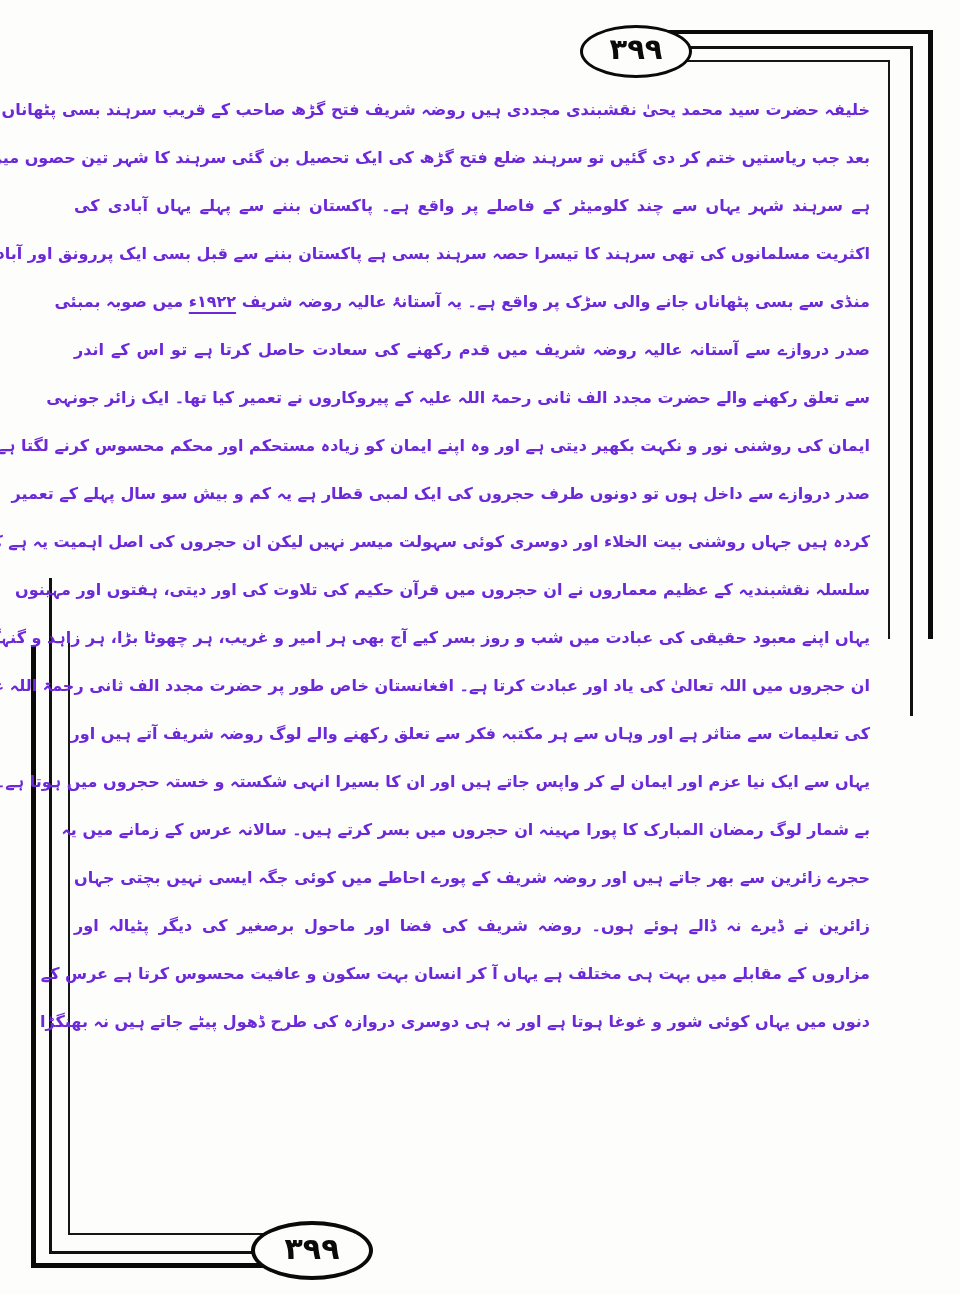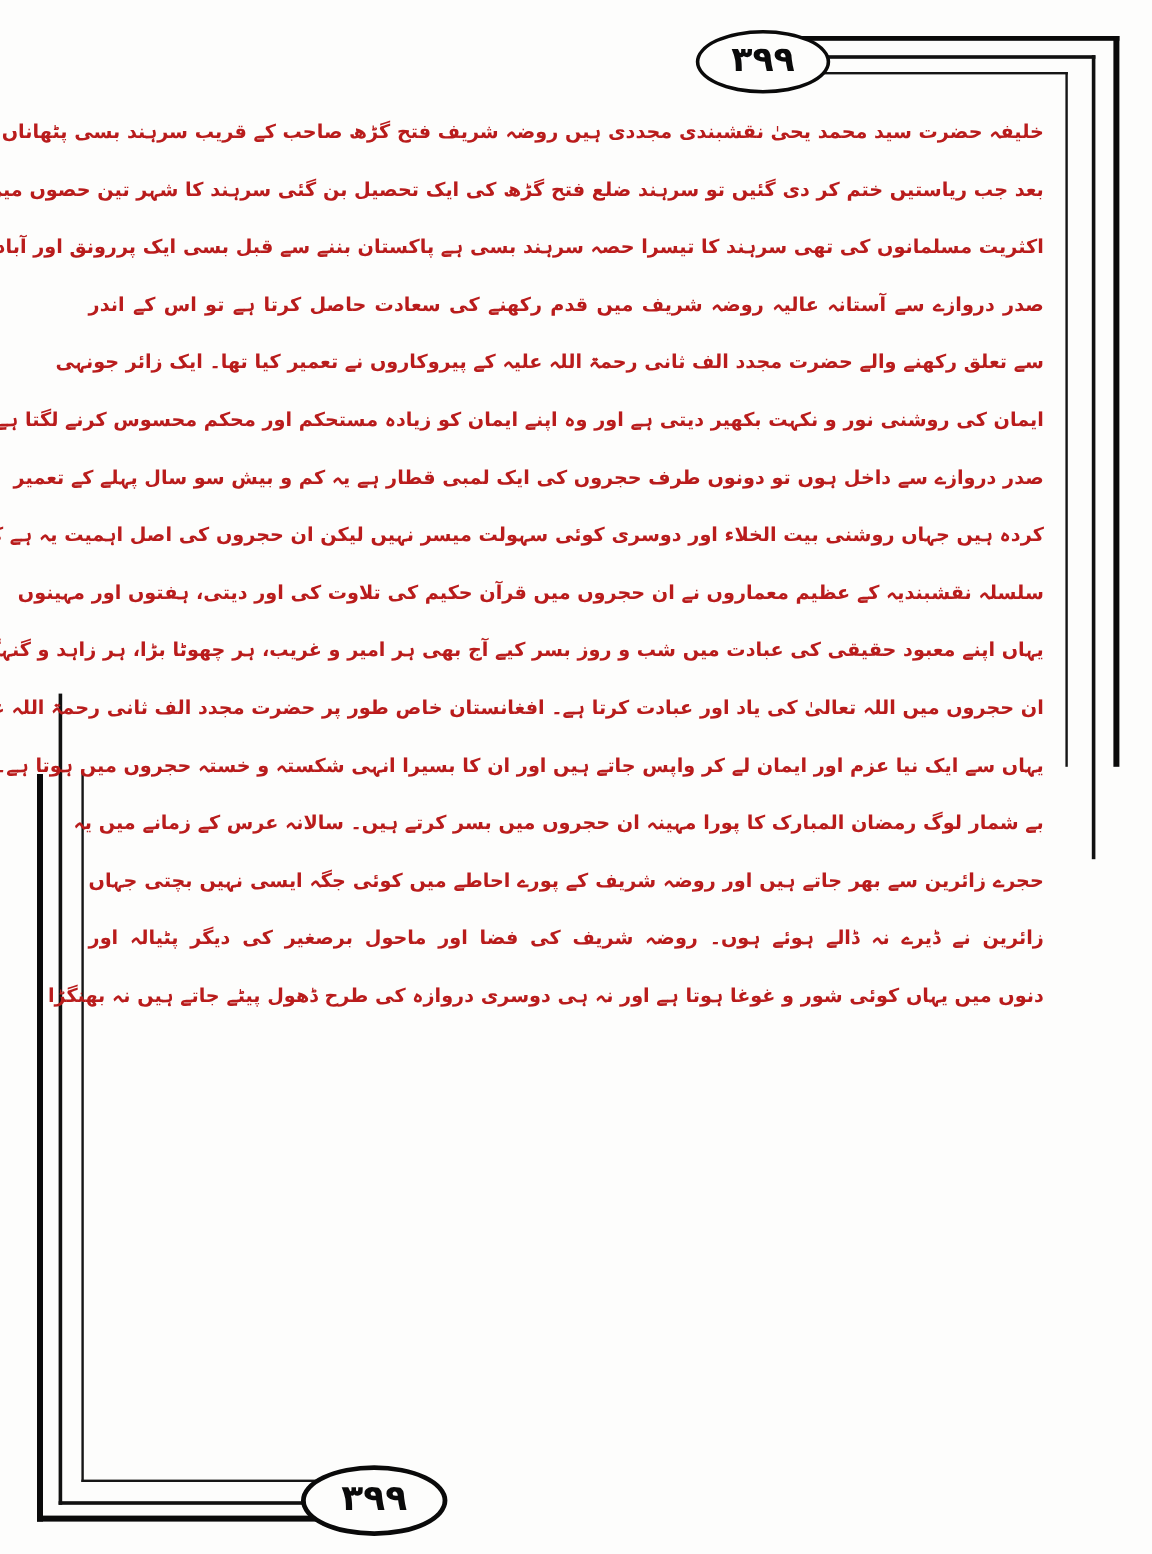--- a/index.html
+++ b/index.html
@@ -53,21 +53,21 @@
     font-size: 30px;
   }
   .page-num span { line-height: 1; transform: translateY(-2px); }
 
   
   .text-block {
     position: absolute;
     left: 74px; top: 86px;
     width: 796px;
     direction: rtl;
-    color: #b91c1c;
+    color: #6d28d9;
   }
   .line {
     height: 48px;
     line-height: 48px;
     font-size: 16px;
     font-weight: bold;
     text-align: justify;
     text-align-last: justify;
     white-space: nowrap;
     overflow: visible;
@@ -94,29 +94,35 @@
   <div class="page-num page-num-top">
     <span>۳۹۹</span>
   </div>
   <div class="page-num page-num-bottom">
     <span>۳۹۹</span>
   </div>
 
   <div class="text-block">
     <div class="line">خلیفہ حضرت سید محمد یحیٰ نقشبندی مجددی ہیں روضہ شریف فتح گڑھ صاحب کے قریب سرہند بسی پٹھاناں</div>
     <div class="line">بعد جب ریاستیں ختم کر دی گئیں تو سرہند ضلع فتح گڑھ کی ایک تحصیل بن گئی سرہند کا شہر تین حصوں میں منقسم</div>
+    <div class="line">ہے سرہند شہر یہاں سے چند کلومیٹر کے فاصلے پر واقع ہے۔ پاکستان بننے سے پہلے یہاں آبادی کی</div>
     <div class="line">اکثریت مسلمانوں کی تھی سرہند کا تیسرا حصہ سرہند بسی ہے پاکستان بننے سے قبل بسی ایک پررونق اور آباد شہر</div>
+    <div class="line">
+      <span>منڈی سے بسی پٹھاناں جانے والی سڑک پر واقع ہے۔ یہ آستانۂ عالیہ روضہ شریف </span><span class="year">۱۹۲۲ء</span><span> میں صوبہ بمبئی</span>
+    </div>
     <div class="line">صدر دروازے سے آستانہ عالیہ روضہ شریف میں قدم رکھنے کی سعادت حاصل کرتا ہے تو اس کے اندر</div>
     <div class="line">سے تعلق رکھنے والے حضرت مجدد الف ثانی رحمۃ اللہ علیہ کے پیروکاروں نے تعمیر کیا تھا۔ ایک زائر جونہی</div>
     <div class="line">ایمان کی روشنی نور و نکہت بکھیر دیتی ہے اور وہ اپنے ایمان کو زیادہ مستحکم اور محکم محسوس کرنے لگتا ہے جونہی</div>
     <div class="line">صدر دروازے سے داخل ہوں تو دونوں طرف حجروں کی ایک لمبی قطار ہے یہ کم و بیش سو سال پہلے کے تعمیر</div>
     <div class="line">کردہ ہیں جہاں روشنی بیت الخلاء اور دوسری کوئی سہولت میسر نہیں لیکن ان حجروں کی اصل اہمیت یہ ہے کہ</div>
     <div class="line">سلسلہ نقشبندیہ کے عظیم معماروں نے ان حجروں میں قرآن حکیم کی تلاوت کی اور دیتی، ہفتوں اور مہینوں</div>
     <div class="line">یہاں اپنے معبود حقیقی کی عبادت میں شب و روز بسر کیے آج بھی ہر امیر و غریب، ہر چھوٹا بڑا، ہر زاہد و گنہگار</div>
     <div class="line">ان حجروں میں اللہ تعالیٰ کی یاد اور عبادت کرتا ہے۔ افغانستان خاص طور پر حضرت مجدد الف ثانی رحمۃ اللہ علیہ</div>
+    <div class="line">کی تعلیمات سے متاثر ہے اور وہاں سے ہر مکتبہ فکر سے تعلق رکھنے والے لوگ روضہ شریف آتے ہیں اور</div>
     <div class="line">یہاں سے ایک نیا عزم اور ایمان لے کر واپس جاتے ہیں اور ان کا بسیرا انہی شکستہ و خستہ حجروں میں ہوتا ہے۔</div>
     <div class="line">بے شمار لوگ رمضان المبارک کا پورا مہینہ ان حجروں میں بسر کرتے ہیں۔ سالانہ عرس کے زمانے میں یہ</div>
     <div class="line">حجرے زائرین سے بھر جاتے ہیں اور روضہ شریف کے پورے احاطے میں کوئی جگہ ایسی نہیں بچتی جہاں</div>
     <div class="line">زائرین نے ڈیرے نہ ڈالے ہوئے ہوں۔ روضہ شریف کی فضا اور ماحول برصغیر کی دیگر پٹیالہ اور</div>
+    <div class="line">مزاروں کے مقابلے میں بہت ہی مختلف ہے یہاں آ کر انسان بہت سکون و عافیت محسوس کرتا ہے عرس کے</div>
     <div class="line">دنوں میں یہاں کوئی شور و غوغا ہوتا ہے اور نہ ہی دوسری دروازہ کی طرح ڈھول پیٹے جاتے ہیں نہ بھنگڑا</div>
   </div>
 
 </div>
 
 </body></html>

